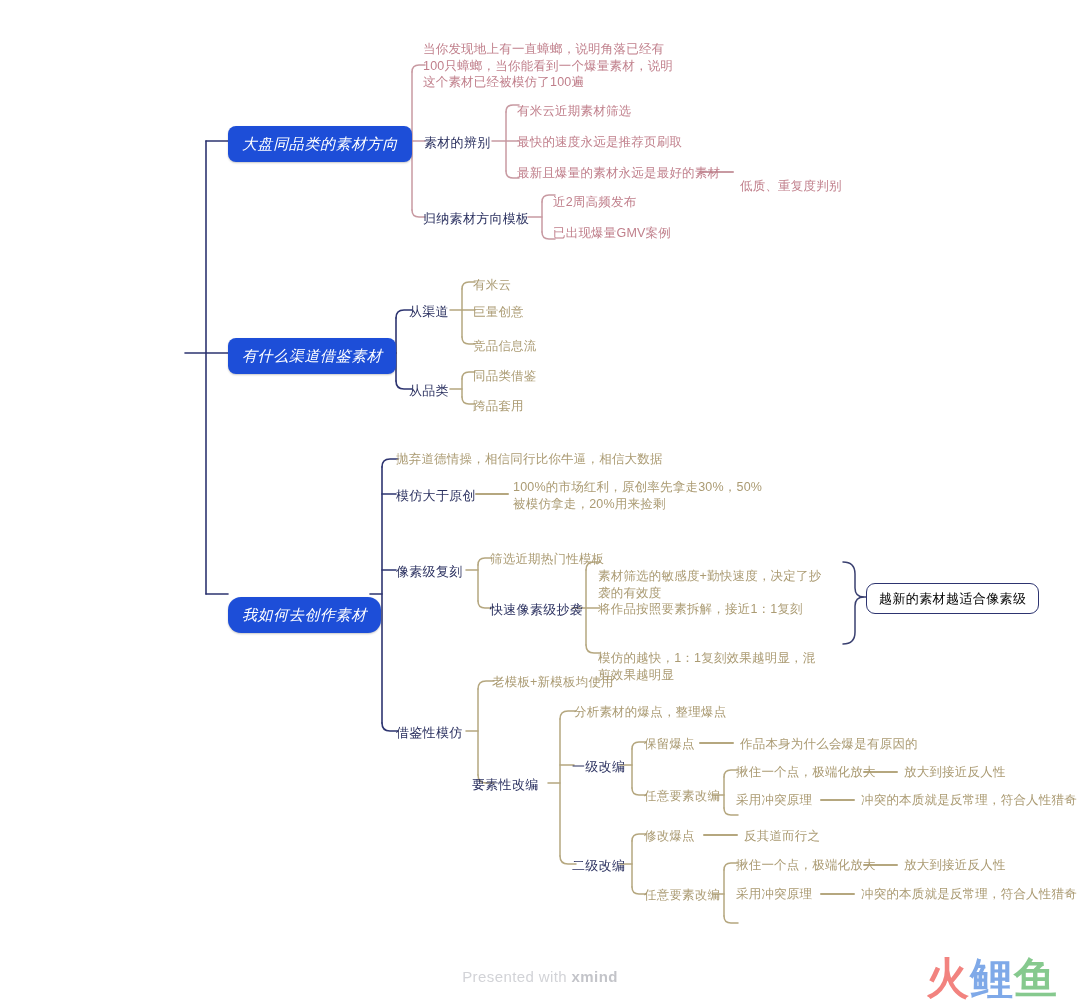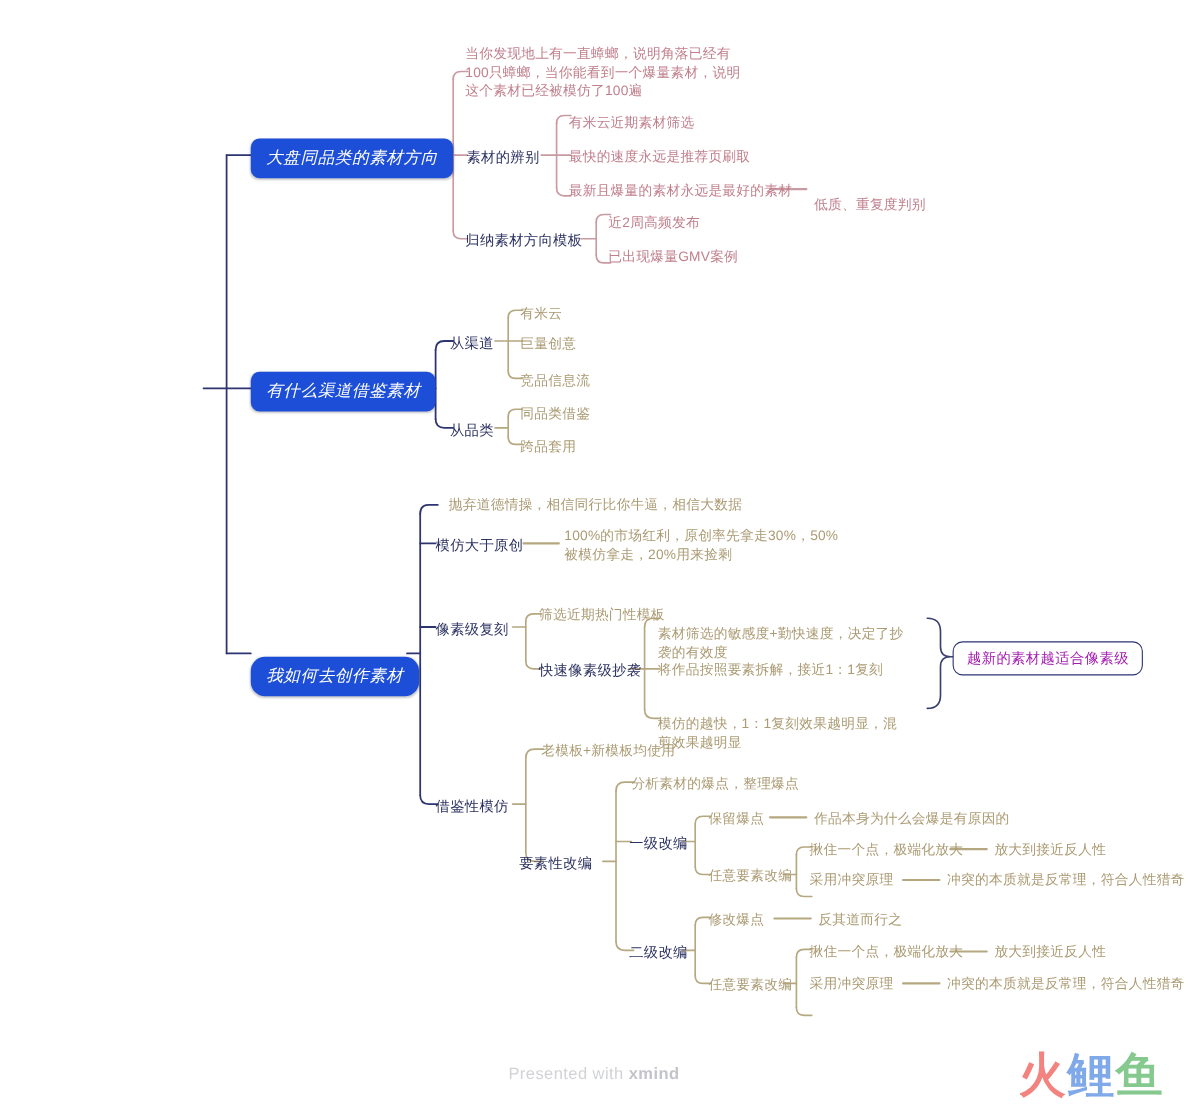--- a/index.html
+++ b/index.html
@@ -18,21 +18,21 @@
     padding:13px 22px;font-size:27px;letter-spacing:2px;
     box-shadow:0 1px 3px rgba(0,0,0,.28);
   }
   .lvl1{
     background:#1d4ed8;color:#ffffff;border-radius:8px;
     padding:8px 14px;font-size:15px;letter-spacing:.6px;
     box-shadow:0 1px 2px rgba(0,0,0,.22);
     font-style:italic;
   }
   .summary{
-    border:1.4px solid #2d3470;color:#a21caf;border-radius:9px;
+    border:1.4px solid #2d3470;color:#000000;border-radius:9px;
     background:#ffffff;padding:6px 12px;font-size:13px;letter-spacing:.4px;
   }
   .lvl2{color:#2b3160;font-size:13px;letter-spacing:.3px;}
   .pink{color:#c07f8b;font-size:12.5px;letter-spacing:.2px;}
   .tan{color:#ab9b73;font-size:12.5px;letter-spacing:.2px;}
 
   .w-wide{width:255px;white-space:normal;}
   .w-mid{width:230px;white-space:normal;margin-top:16px;}
 
   
@@ -189,21 +189,21 @@
 
   <div class="node lvl2" style="left:409px;top:303px;">从渠道</div>
   <div class="node tan" style="left:473px;top:277px;">有米云</div>
   <div class="node tan" style="left:473px;top:304px;">巨量创意</div>
   <div class="node tan" style="left:473px;top:338px;">竞品信息流</div>
 
   <div class="node lvl2" style="left:409px;top:382px;">从品类</div>
   <div class="node tan" style="left:473px;top:368px;">同品类借鉴</div>
   <div class="node tan" style="left:473px;top:398px;">跨品套用</div>
 
-  <div class="node tan" style="left:396px;top:451px;margin-left:12px;">抛弃道德情操，相信同行比你牛逼，相信大数据</div>
+  <div class="node tan" style="left:396px;top:451px;">抛弃道德情操，相信同行比你牛逼，相信大数据</div>
 
   <div class="node lvl2" style="left:396px;top:487px;">模仿大于原创</div>
   <div class="node tan w-wide" style="left:513px;top:479px;">100%的市场红利，原创率先拿走30%，50%被模仿拿走，20%用来捡剩</div>
 
   <div class="node lvl2" style="left:396px;top:563px;">像素级复刻</div>
   <div class="node tan" style="left:490px;top:551px;">筛选近期热门性模板</div>
   <div class="node lvl2" style="left:490px;top:601px;">快速像素级抄袭</div>
 
   <div class="node tan w-mid" style="left:598px;top:552px;">素材筛选的敏感度+勤快速度，决定了抄袭的有效度</div>
   <div class="node tan" style="left:598px;top:601px;">将作品按照要素拆解，接近1：1复刻</div>

